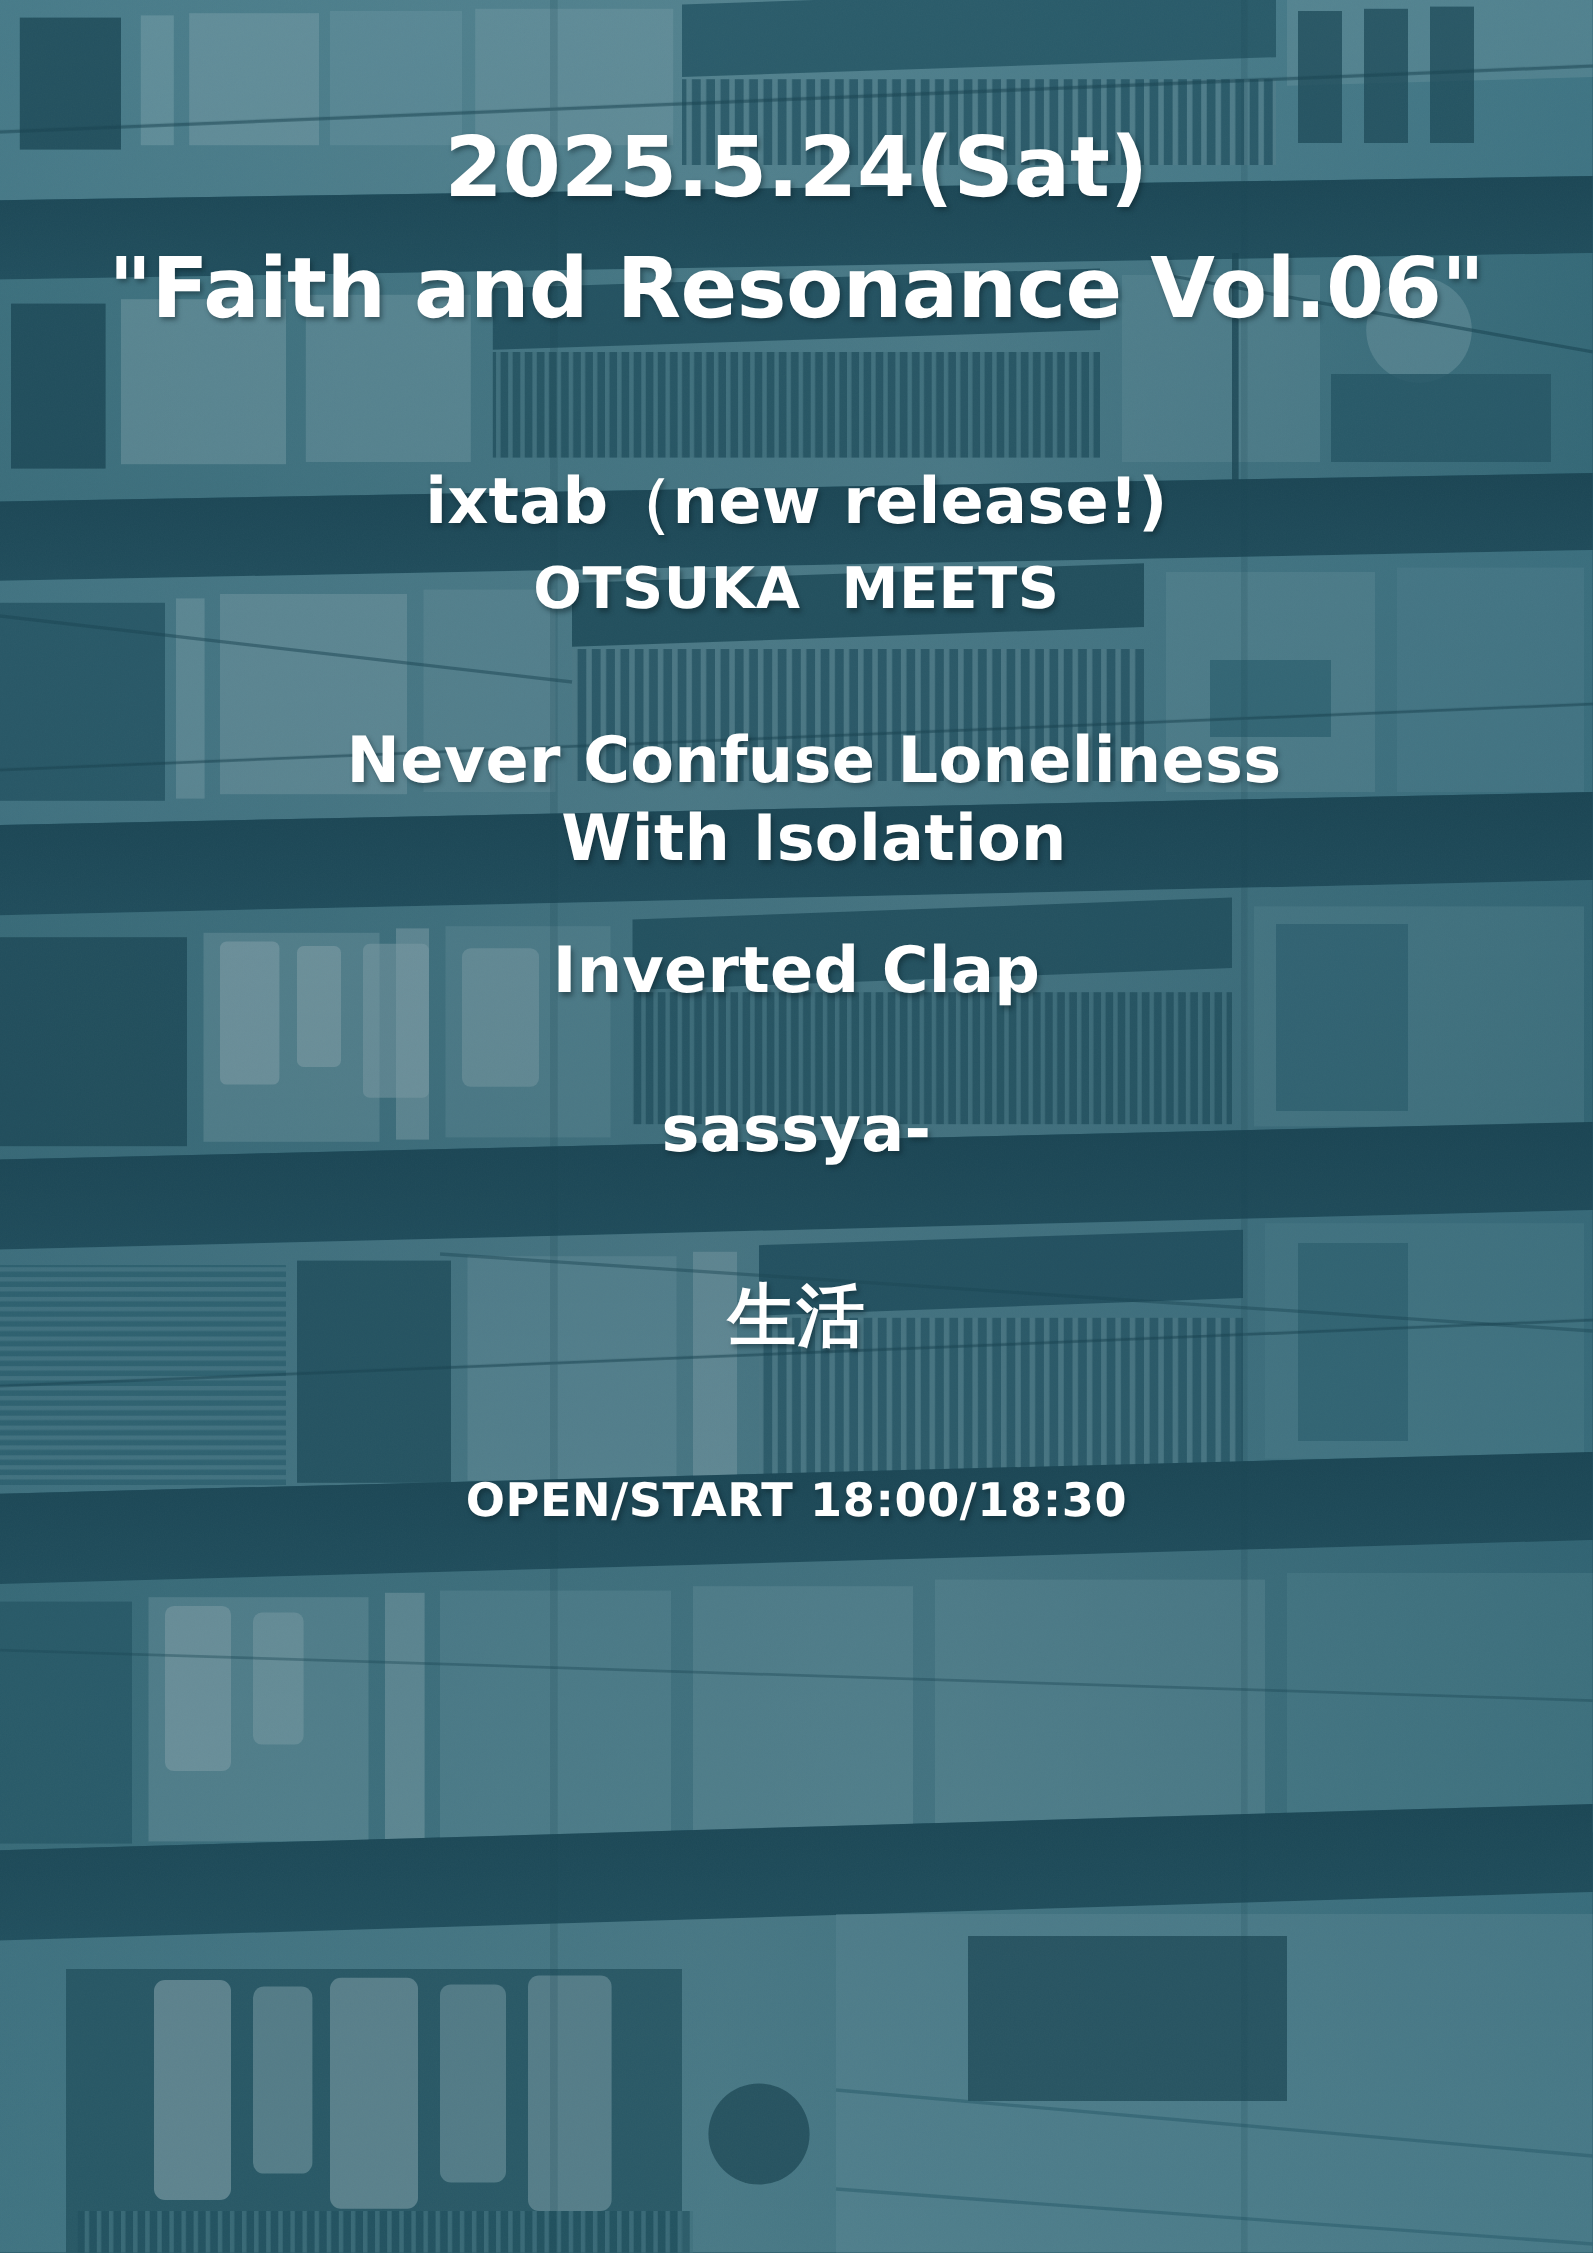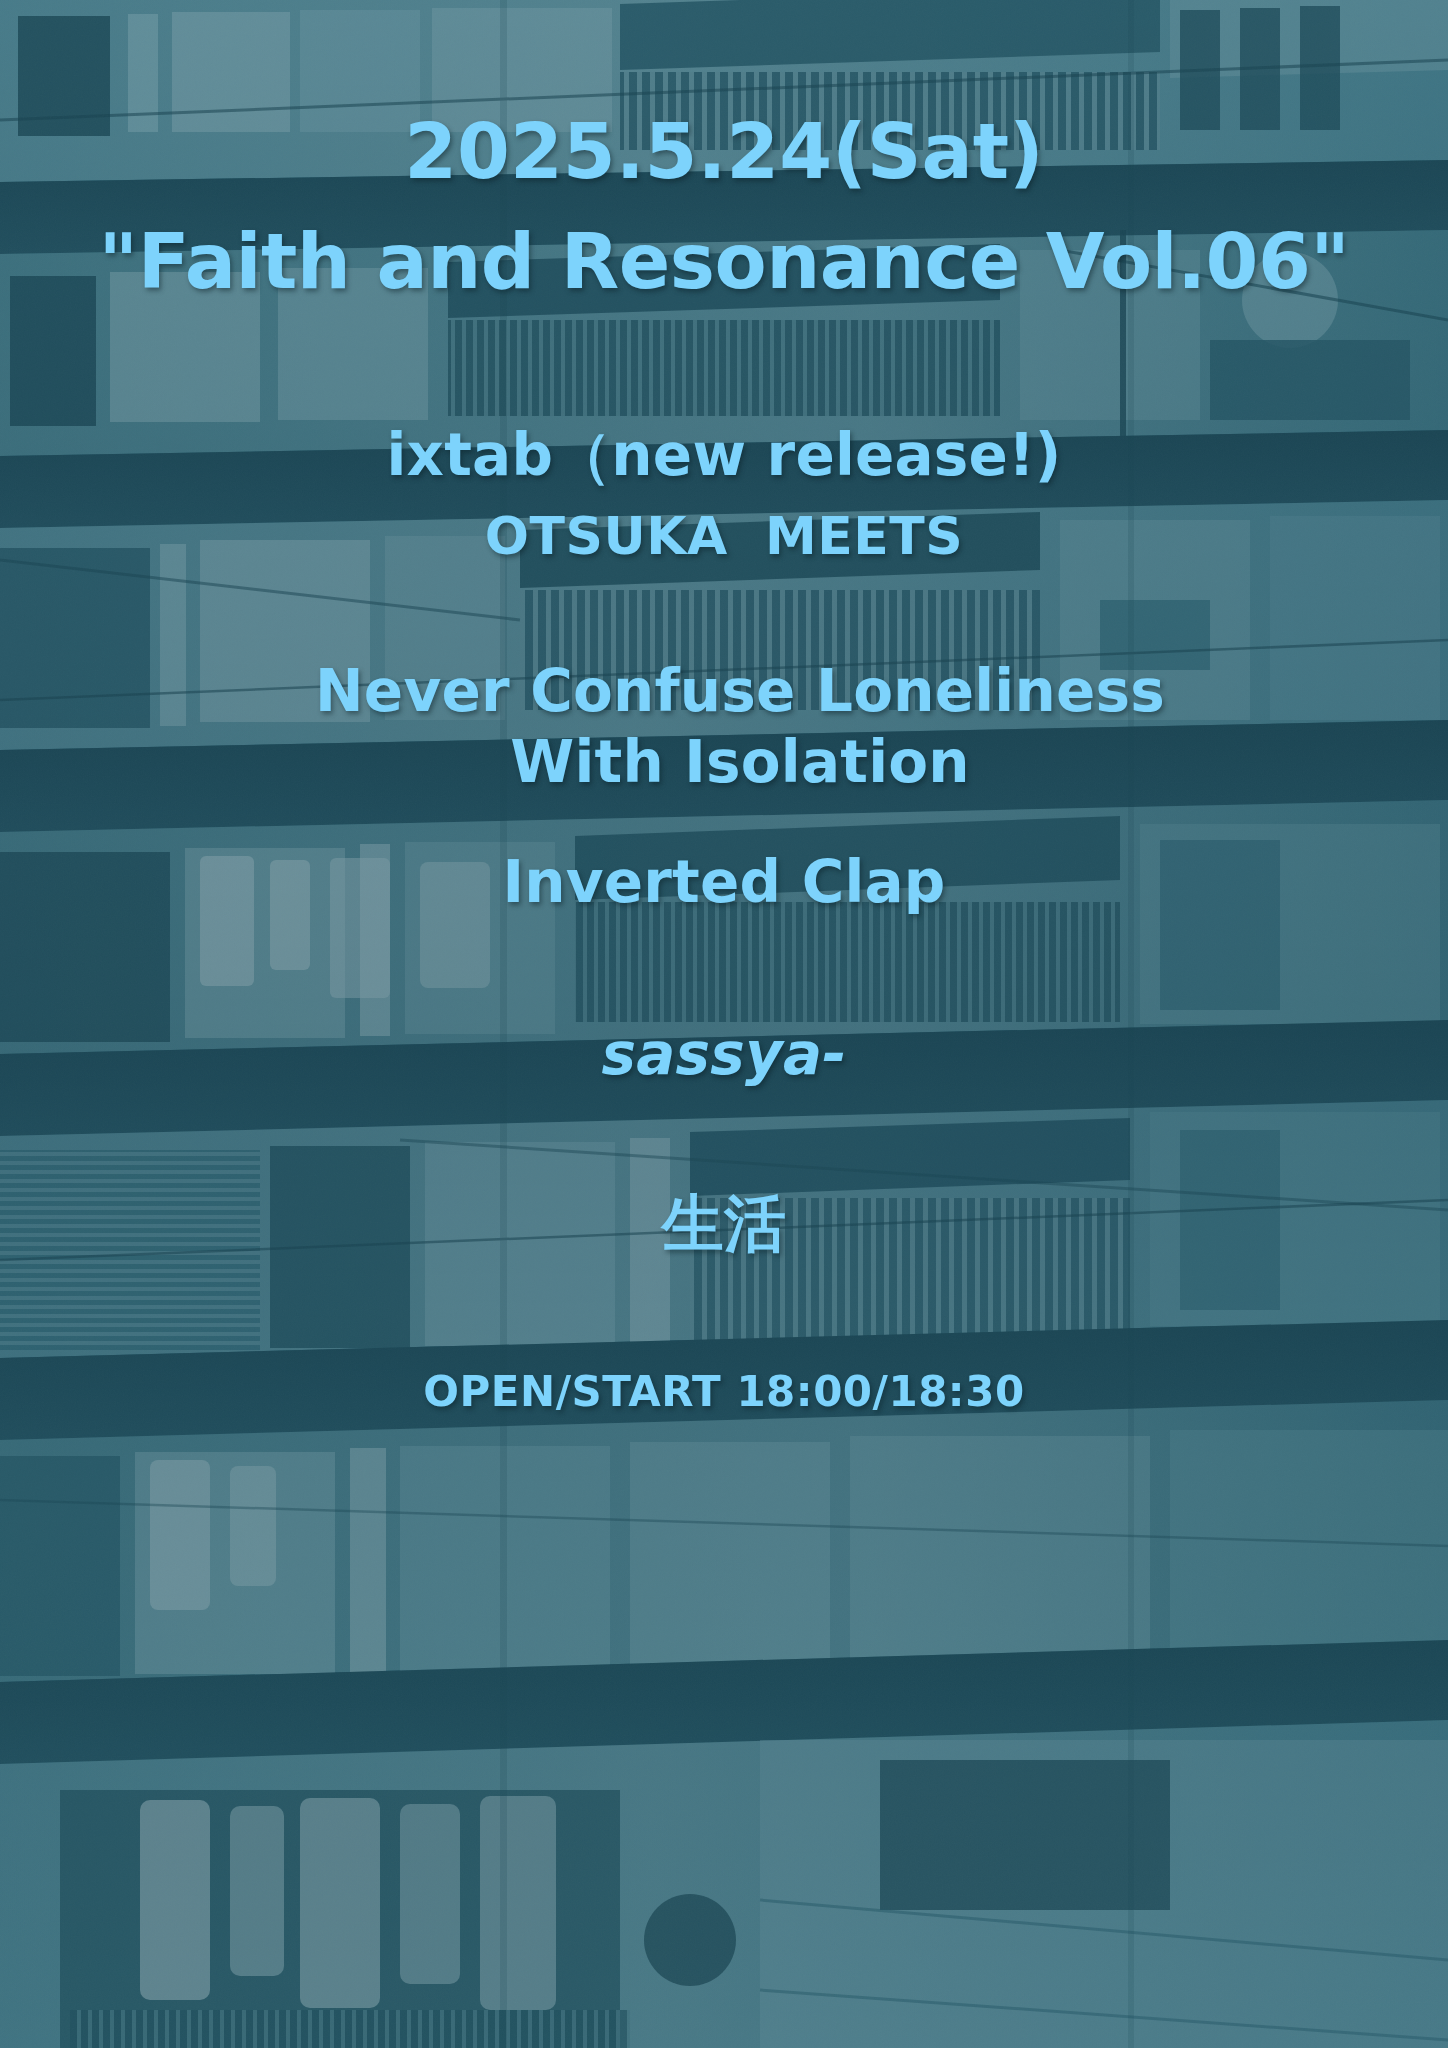--- a/index.html
+++ b/index.html
@@ -41,37 +41,37 @@
     inset: 0;
     display: flex;
     flex-direction: column;
     align-items: center;
     text-align: center;
     color: #f6f2ea;
   }
 
   .ln {
     width: 100%;
-    color: #7dd3fc;
+    color: #ffffff;
     font-weight: 700;
     line-height: 1.16;
     letter-spacing: 0.2px;
     text-shadow: 2px 3px 5px rgba(8,28,36,0.45);
     white-space: pre;
   }
 
   .date      { font-size: 76px; margin-top: 108px; letter-spacing: 0px; }
   .event     { font-size: 76px; margin-top: 22px; letter-spacing: -0.5px; }
   .venue     { font-size: 52px; margin-top: 16px; font-weight: 600; letter-spacing: 0.5px; }
 
   .act       { font-size: 58px; font-weight: 700; }
   .act-1     { margin-top: 116px; }
   .act-2     { margin-top: 90px; line-height: 1.22; padding-left: 32px; }
   .act-3     { margin-top: 52px; }
-  .act-4     { margin-top: 104px; font-style: italic; }
+  .act-4     { margin-top: 76px; }
   .act-5     { margin-top: 100px; font-size: 62px; }
 
   .info      { font-size: 42px; font-weight: 700; letter-spacing: 0.5px; }
   .info-1    { margin-top: 108px; }
   .info-2    { margin-top: 12px; }
 </style>
 </head>
 <body>
 
 <div id="poster">

